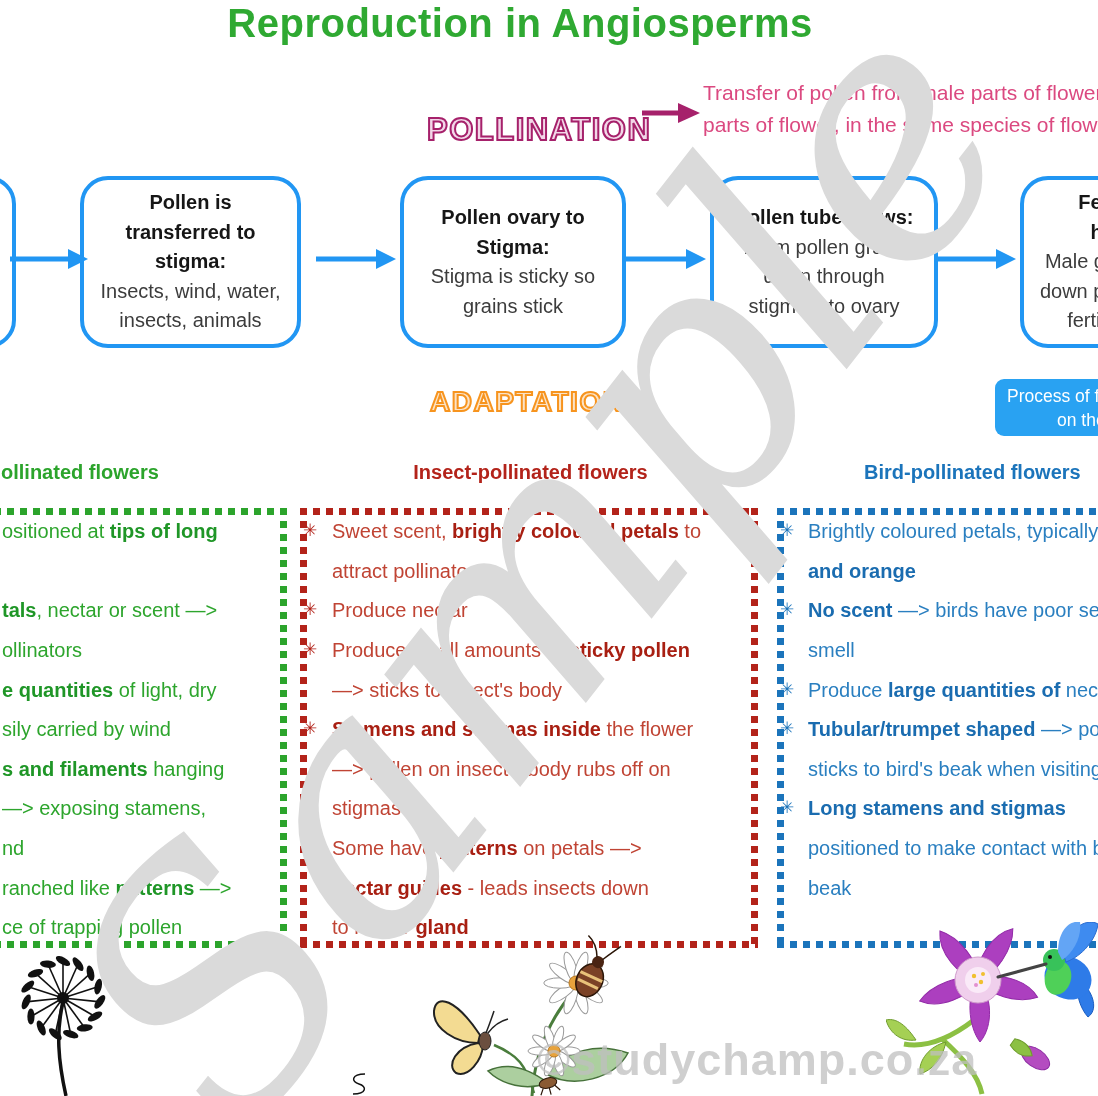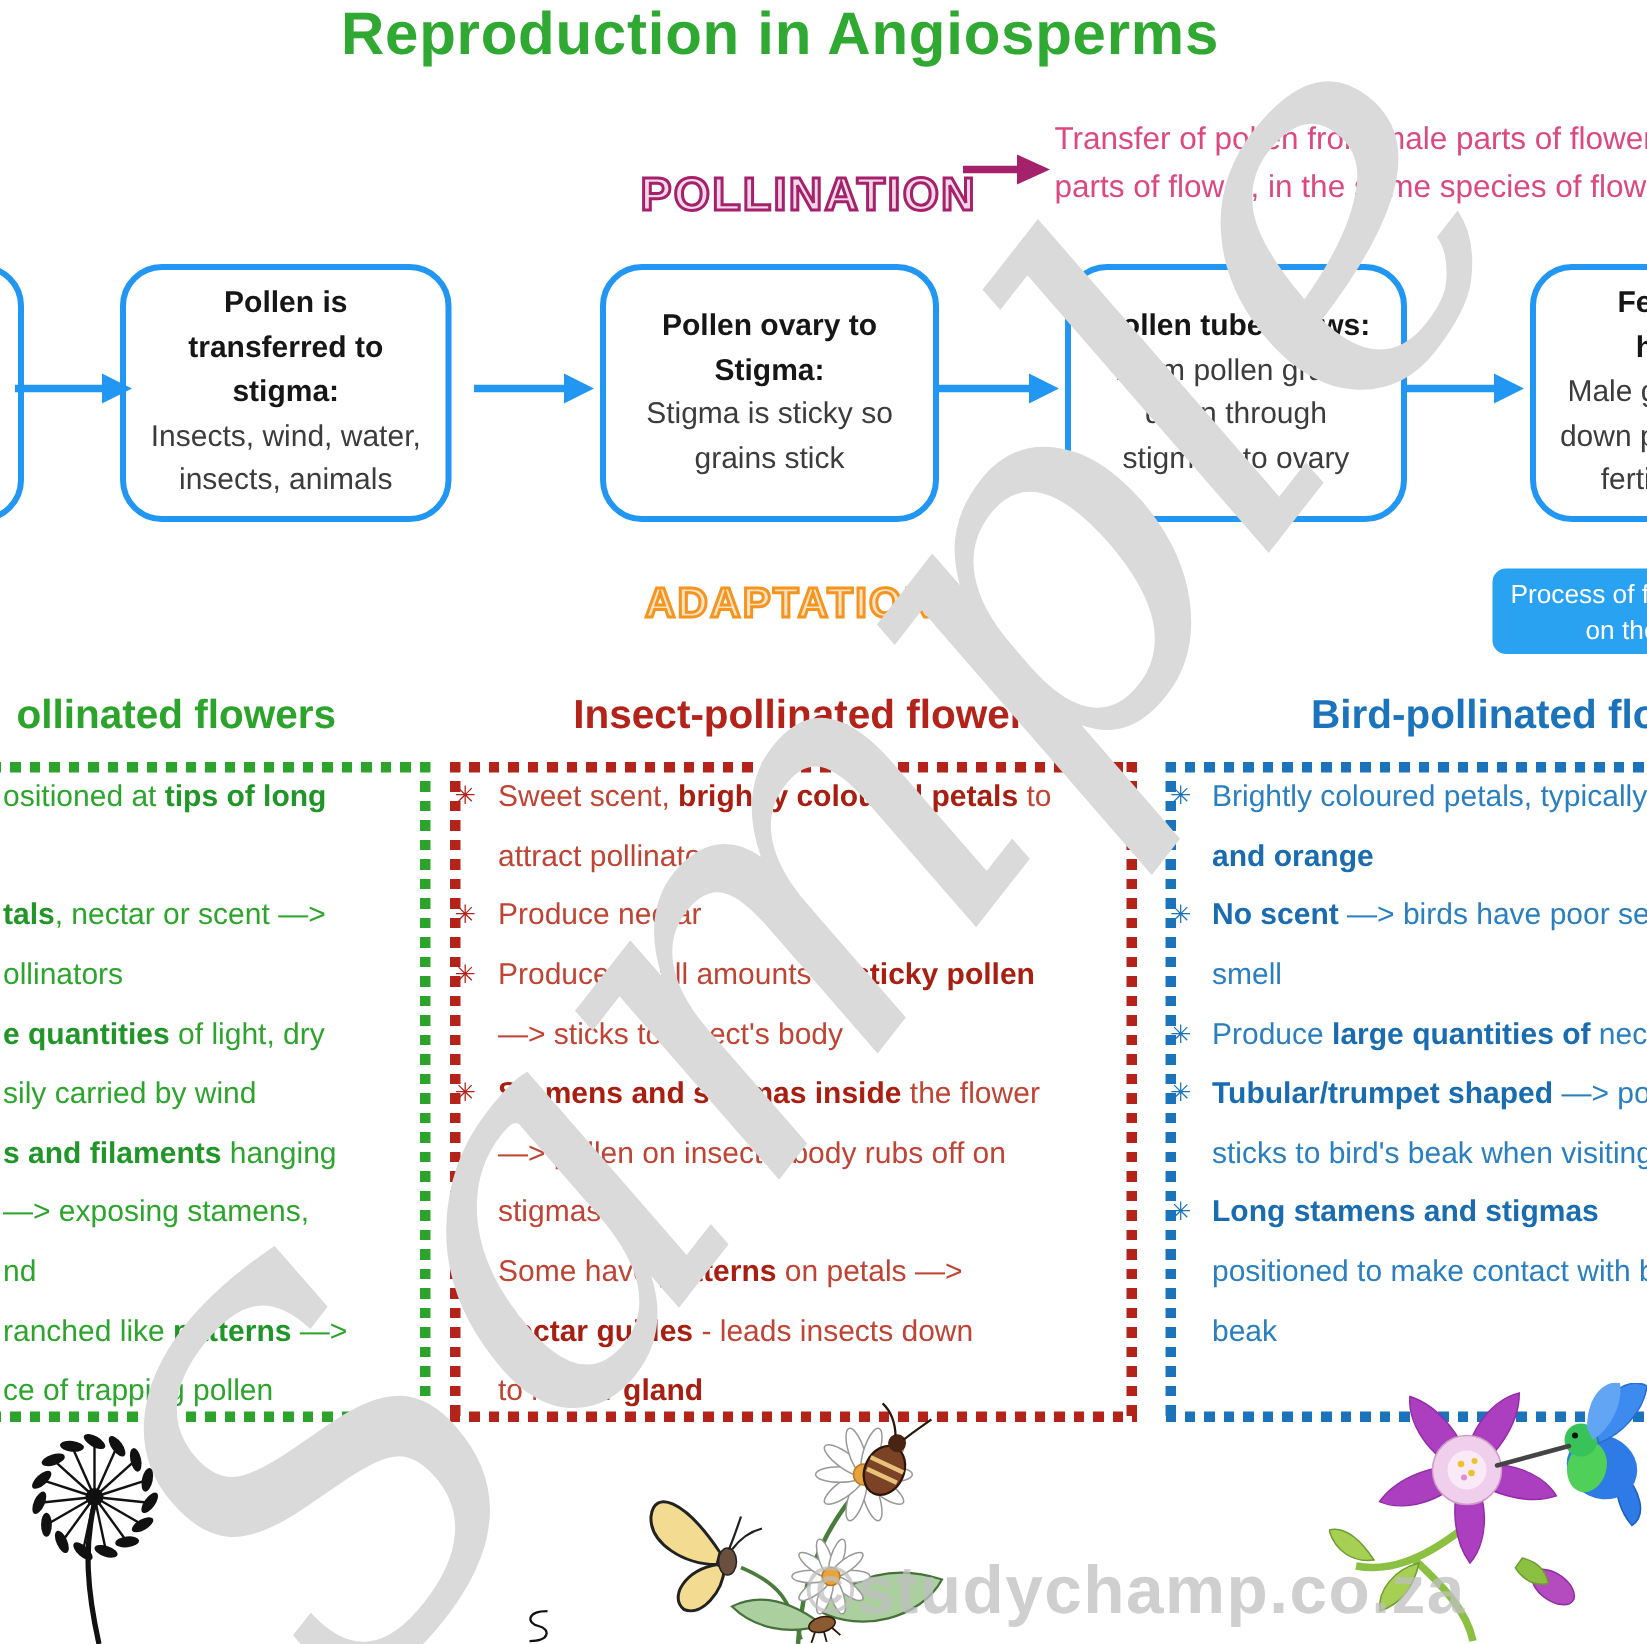--- a/index.html
+++ b/index.html
@@ -27,21 +27,21 @@
   
   #process-note{left:995px;top:379px;width:250px;height:57px;background:#29A2F2;border-radius:9px;
      color:#fff;font-size:17.5px;line-height:24px;padding:5px 0 0 12px;box-sizing:border-box;z-index:6;}
   #process-note .l2{margin-left:50px;}
   
   .dotbox{position:absolute;z-index:4;}
   .db{position:absolute;}
   .db.h{height:7px;left:0;right:0;background:repeating-linear-gradient(90deg,var(--c) 0 7px,transparent 7px 13px);}
   .db.v{width:7px;top:0;bottom:0;background:repeating-linear-gradient(180deg,var(--c) 0 7px,transparent 7px 13px);}
   
-  .colhead{position:absolute;top:461px;font-size:27px;font-weight:bold;white-space:nowrap;z-index:5;margin-left:10px;}
+  .colhead{position:absolute;top:461px;font-size:20px;font-weight:bold;white-space:nowrap;z-index:5;}
   #wind-header{left:1px;color:#2CA42C;}
   #insect-header{left:303px;width:455px;text-align:center;color:#B3231A;}
   #bird-header{left:864px;color:#1B74BB;}
   
   .collines{position:absolute;top:512px;z-index:6;}
   .cline{white-space:nowrap;height:39.6px;display:flex;align-items:center;font-size:20px;}
   .cline .bullet{flex:0 0 auto;font-size:17px;margin-top:-2px;}
   #wind-lines{left:2px;color:#2DA52D;}
   #wind-lines b{color:#1F9627;}
   #insect-lines{left:303px;color:#C04434;}

